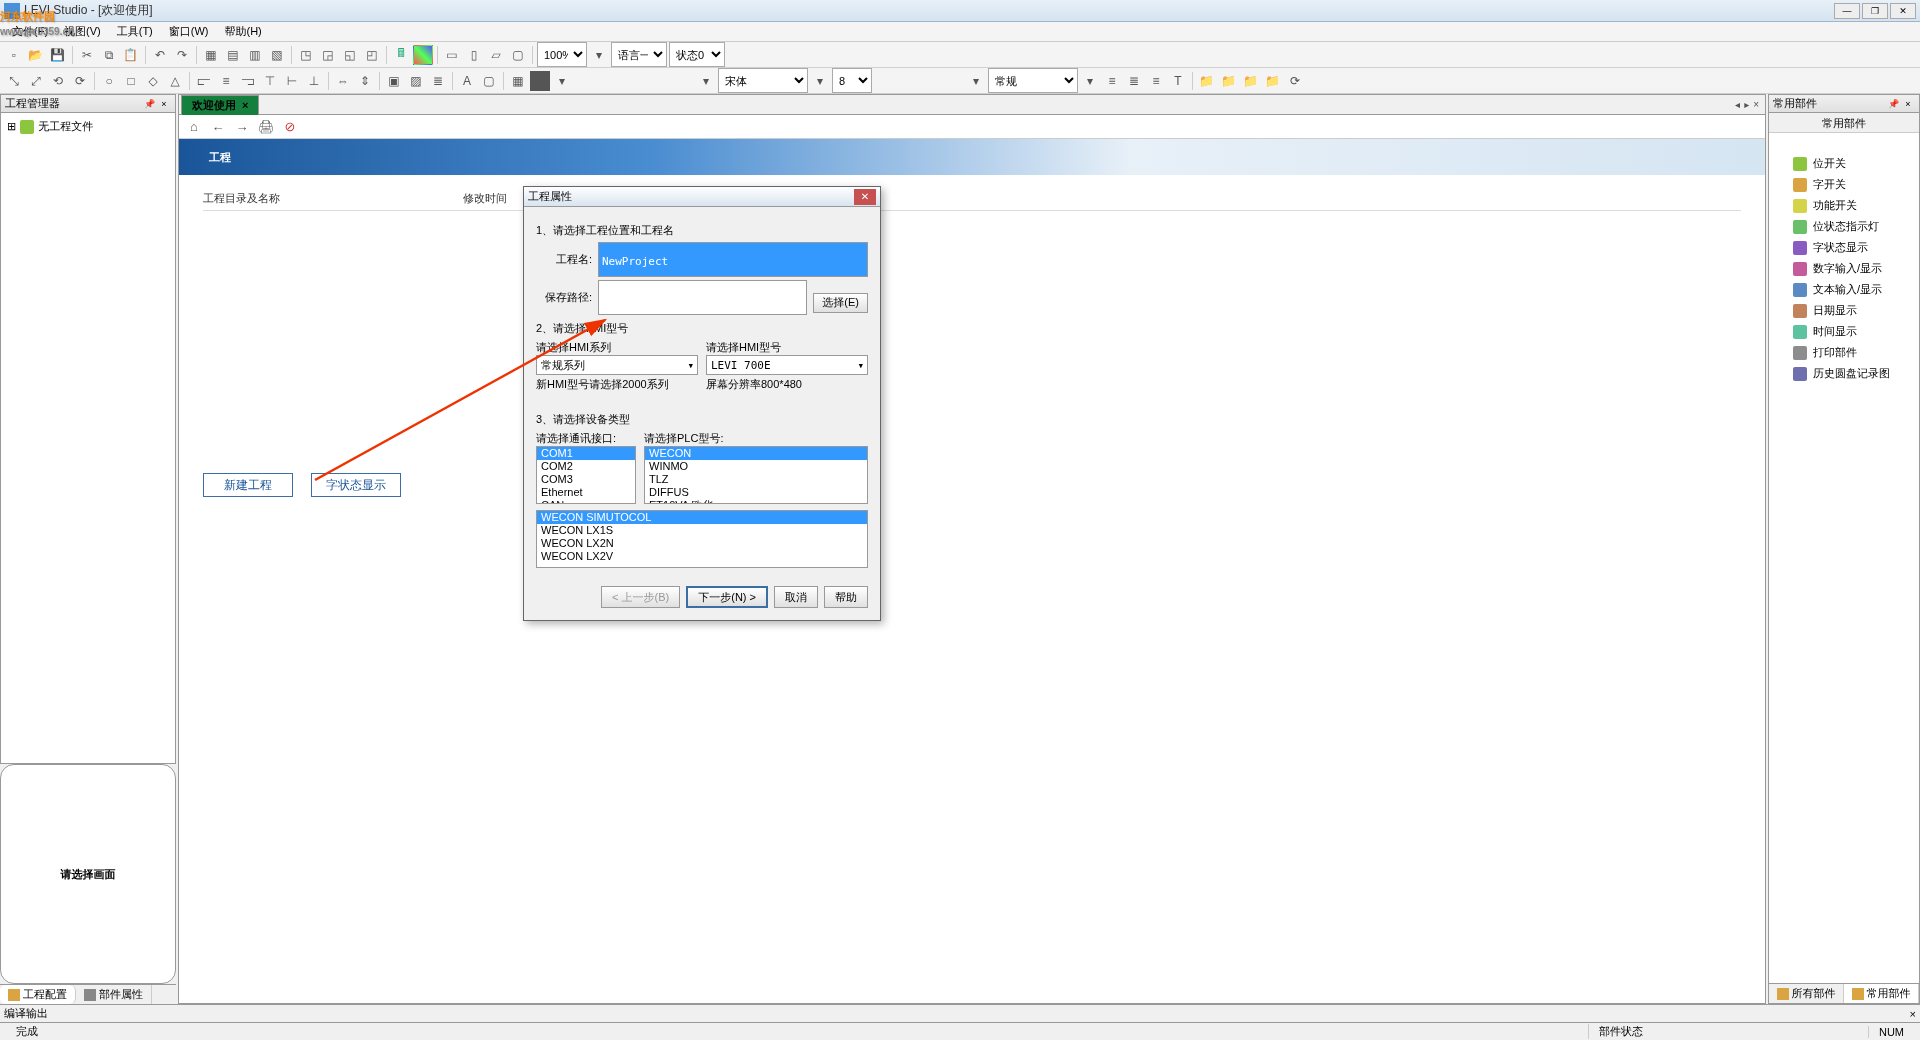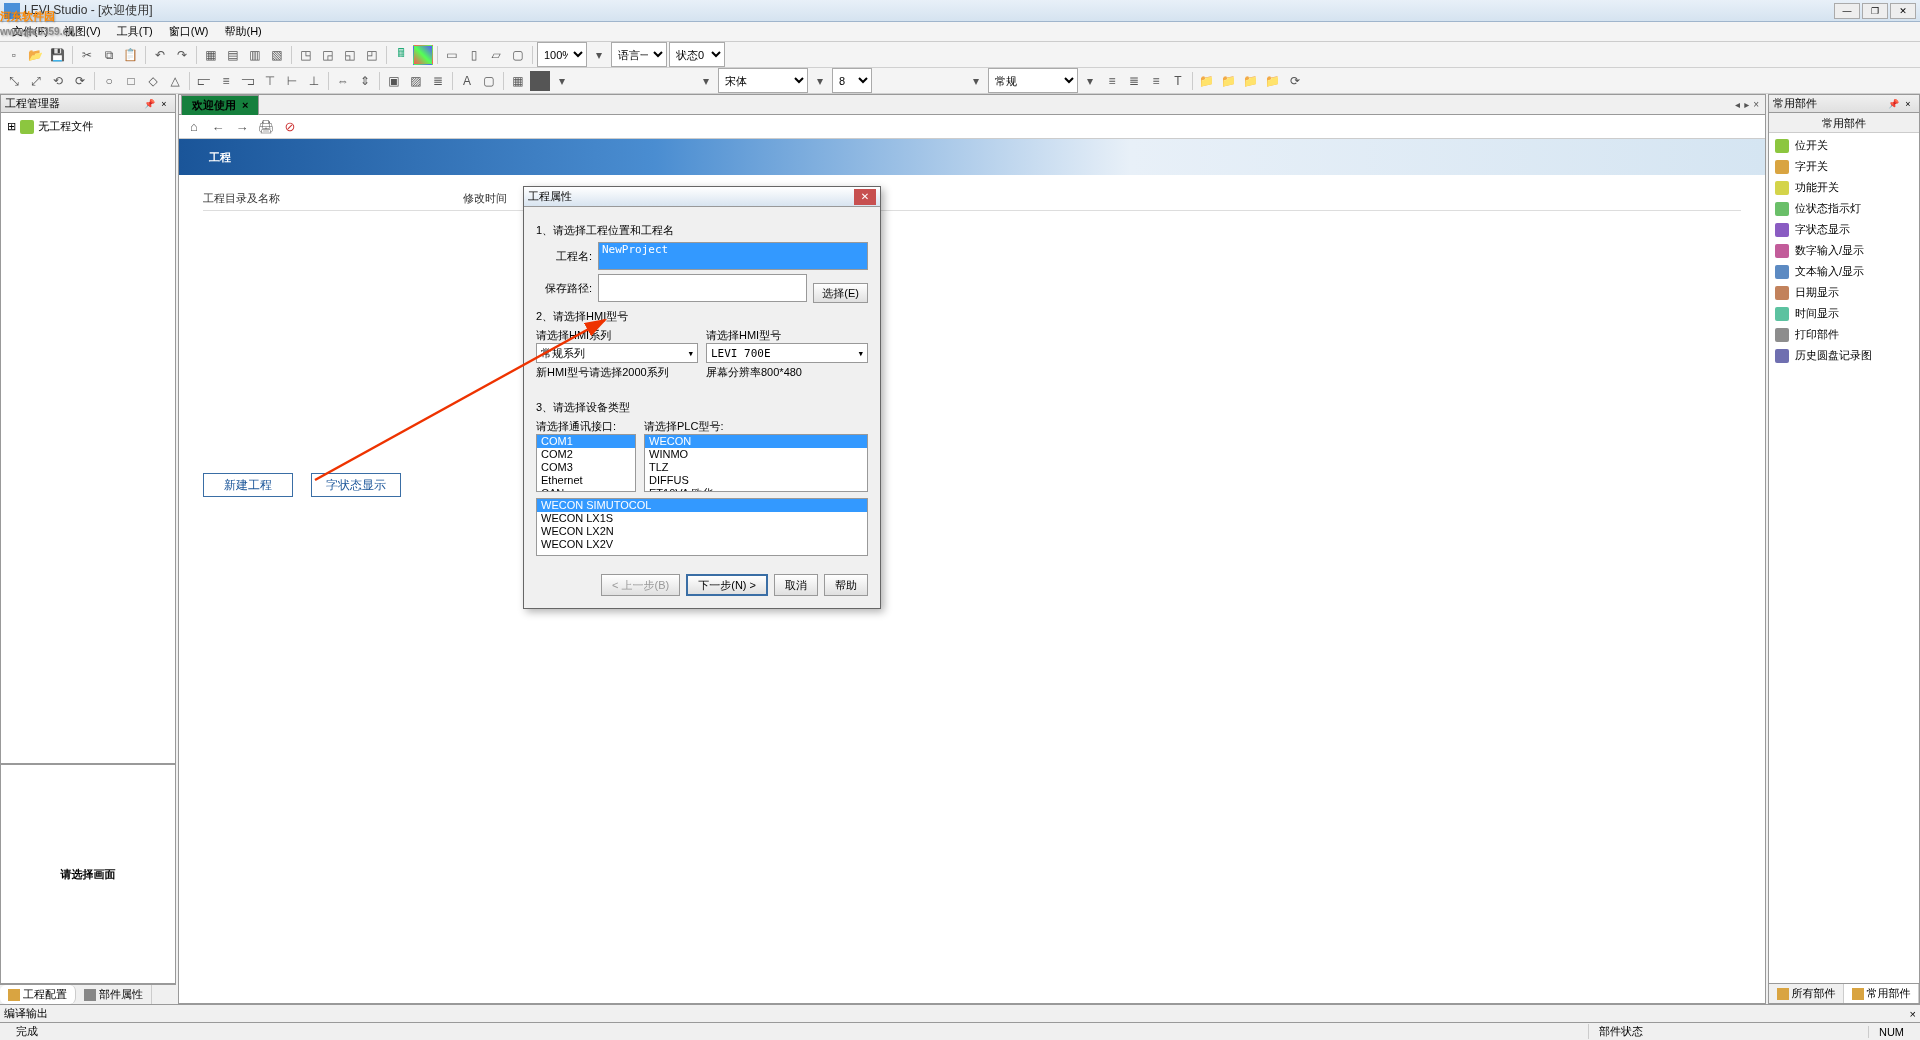--- a/index.html
+++ b/index.html
@@ -32,21 +32,21 @@
 .panel-header { height: 18px; background: linear-gradient(#f0f0f0, #e0e0e0); border-bottom: 1px solid #999; display: flex; align-items: center; padding: 0 4px; font-size: 11px; }
 .panel-header .title { flex: 1; }
 .panel-header .pin, .panel-header .x { width: 14px; height: 14px; display: flex; align-items: center; justify-content: center; cursor: pointer; font-size: 9px; }
 
 
 .left { width: 176px; display: flex; flex-direction: column; }
 .left .top-panel { flex: 1; }
 .left .tree { padding: 4px; }
 .left .tree-item { display: flex; align-items: center; gap: 4px; padding: 2px; }
 .left .tree-icon { width: 14px; height: 14px; background: #8cc63f; border-radius: 2px; }
-.left .bottom-panel { height: 220px; border-top: 1px solid #999; display: flex; align-items: center; justify-content: center; }
+.left .bottom-panel { height: 220px; border-top: 1px solid #999; display: flex; align-items: center; justify-content: center; border-radius: 14px; }
 .left .tabs { height: 20px; display: flex; border-top: 1px solid #999; }
 .left .tab { padding: 2px 8px; border-right: 1px solid #ccc; display: flex; align-items: center; gap: 3px; cursor: pointer; font-size: 11px; background: #f0f0f0; }
 .left .tab.active { background: #fff; border-radius: 6px; }
 .left .tab-icon { width: 12px; height: 12px; background: #d9a441; }
 
 
 .center { flex: 1; display: flex; flex-direction: column; background: #fff; border: 1px solid #999; margin: 0 2px; }
 .center .doc-tabs { height: 20px; background: #f0f0f0; display: flex; align-items: center; border-bottom: 1px solid #999; }
 .center .doc-tab { padding: 2px 10px; border: 1px solid #999; border-bottom: none; background: #15803d; margin-left: 2px; font-size: 11px; font-weight: bold; }
 .center .doc-tab .x { margin-left: 6px; cursor: pointer; }
@@ -56,21 +56,21 @@
 .center .content { padding: 12px 24px; }
 .center .section-title { font-size: 14px; font-weight: bold; margin-bottom: 10px; }
 .center .cols-header { display: flex; padding: 4px 0; border-bottom: 1px solid #ddd; font-size: 11px; color: #333; }
 .center .col1 { width: 260px; }
 .center .btns-row { margin-top: 262px; display: flex; gap: 18px; }
 .center .big-btn { width: 90px; height: 24px; border: 1px solid #3a6ea5; background: #fff; color: #1a5599; cursor: pointer; display: flex; align-items: center; justify-content: center; font-size: 12px; }
 
 
 .right { width: 152px; }
 .right .comp-header { height: 20px; background: #f0f0f0; text-align: center; padding: 3px; border-bottom: 1px solid #ccc; font-size: 11px; }
-.right .comp-list { padding: 2px; }
+.right .comp-list { padding: 20px; }
 .right .comp-item { display: flex; align-items: center; gap: 6px; padding: 3px 4px; cursor: pointer; }
 .right .comp-icon { width: 14px; height: 14px; border-radius: 2px; }
 .right .tabs { height: 20px; display: flex; border-top: 1px solid #999; }
 .right .tab { flex: 1; padding: 2px 4px; border-right: 1px solid #ccc; display: flex; align-items: center; gap: 3px; cursor: pointer; font-size: 11px; background: #f0f0f0; justify-content: center; }
 .right .tab.active { background: #fff; }
 
 
 .output-header { height: 18px; background: #f0f0f0; border-top: 1px solid #999; display: flex; align-items: center; padding: 0 4px; }
 
 
@@ -80,21 +80,21 @@
 
 
 .dialog { position: absolute; left: 523px; top: 186px; width: 358px; background: #f0f0f0; border: 1px solid #666; box-shadow: 3px 3px 8px rgba(0,0,0,0.3); z-index: 500; }
 .dialog .dlg-title { height: 20px; background: linear-gradient(#fff, #d8e4f0); display: flex; align-items: center; padding: 0 4px; font-size: 11px; border-bottom: 1px solid #999; }
 .dialog .dlg-title .t { flex: 1; }
 .dialog .dlg-close { width: 22px; height: 16px; background: #c75050; color: #fff; display: flex; align-items: center; justify-content: center; cursor: pointer; font-size: 10px; }
 .dialog .dlg-body { padding: 10px 12px; font-size: 11px; }
 .dialog .sec-label { margin: 6px 0 4px; }
 .dialog .row { display: flex; align-items: center; gap: 6px; margin: 3px 0; }
 .dialog .lbl { width: 56px; text-align: right; }
-.dialog .tinput { flex: 1; height: 28px; border: 1px solid #999; padding: 0 3px; background: #fff; font-family: monospace; font-size: 11px; }
+.dialog .tinput { flex: 1; height: 35px; border: 1px solid #999; padding: 12px 3px; background: #fff; font-family: monospace; font-size: 11px; }
 .dialog .tinput.sel { background: #3399ff; color: #fff; }
 .dialog .btn-browse { height: 20px; padding: 0 8px; border: 1px solid #999; background: linear-gradient(#fff,#e0e0e0); cursor: pointer; margin-top: 10px; }
 .dialog .two-col { display: flex; gap: 8px; }
 .dialog .two-col > div { flex: 1; }
 .dialog .combo { width: 100%; height: 20px; border: 1px solid #999; background: #fff; display: flex; align-items: center; padding: 0 4px; font-family: monospace; font-size: 11px; position: relative; }
 .dialog .combo::after { content: "▾"; position: absolute; right: 3px; }
 .dialog .listbox { width: 100%; height: 58px; border: 1px solid #999; background: #fff; overflow-y: scroll; font-family: monospace; font-size: 11px; }
 .dialog .listbox.tall { height: 58px; }
 .dialog .li { padding: 0 4px; line-height: 13px; cursor: pointer; }
 .dialog .li.sel { background: #3399ff; color: #fff; }

